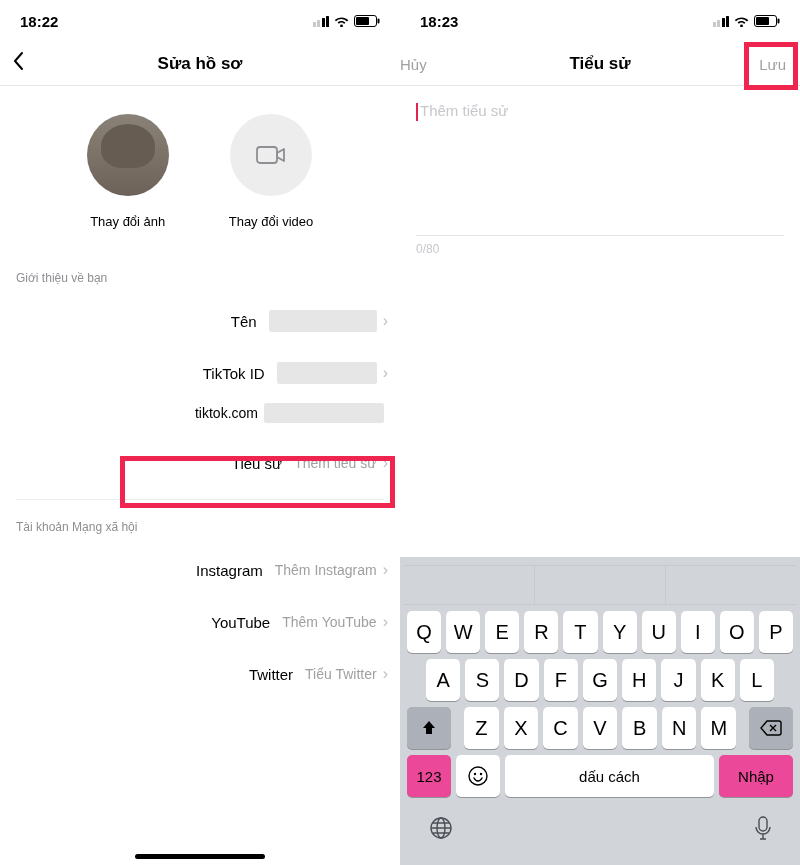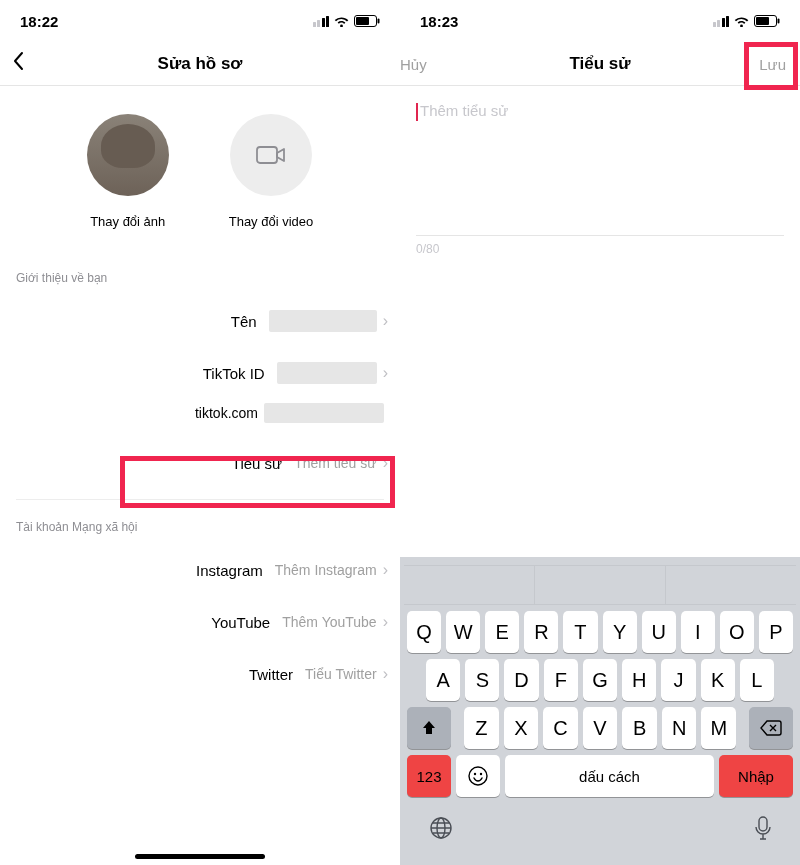--- a/index.html
+++ b/index.html
@@ -58,21 +58,21 @@
   .bio-line { height:1px; background:#e5e5e5; margin: 114px 16px 0; }
   .bio-counter { font-size:12px; color:#c7c7cc; padding: 6px 16px; }
 
   
   .keyboard { position: absolute; bottom: 0; left:0; right:0; background:#d1d4d9; padding: 8px 4px 24px; }
   .kb-suggest { height: 40px; background:#d1d4d9; border-top:1px solid #c5c8cd; border-bottom:1px solid #c5c8cd; display:flex; }
   .kb-suggest > div { flex:1; border-right:1px solid #c5c8cd; }
   .kb-suggest > div:last-child{border-right:none;}
   .kb-row { display:flex; gap:5px; padding:6px 3px 0; justify-content:center; }
   .key { background:#fff; border-radius:5px; box-shadow:0 1px 0 rgba(0,0,0,0.3); height:42px; display:flex; align-items:center; justify-content:center; font-size:20px; color:#000; flex:1; min-width:0; }
-  .key.special { background:#ef4444; font-size:15px;}
+  .key.special { background:#ec4899; font-size:15px;}
   .key.shift, .key.bksp { flex: 0 0 44px; background:#acb1b9; }
   .kb-row.row2 { padding-left:22px; padding-right:22px; }
   .key.space { flex: 4; font-size:15px;}
   .key.num { flex:0 0 44px; font-size:15px;}
   .key.emoji{ flex:0 0 44px;}
   .key.enter{ flex:0 0 74px; font-size:15px;}
   .kb-bottom { display:flex; justify-content:space-between; padding: 18px 24px 0; }
   .kb-bottom svg{display:block;}
 
   

